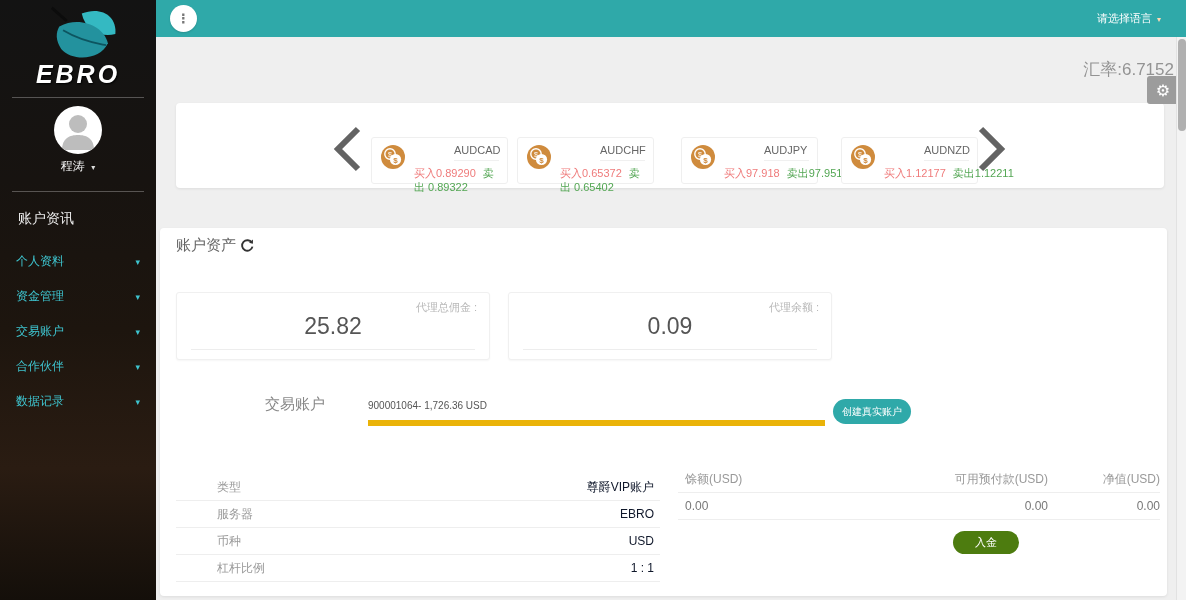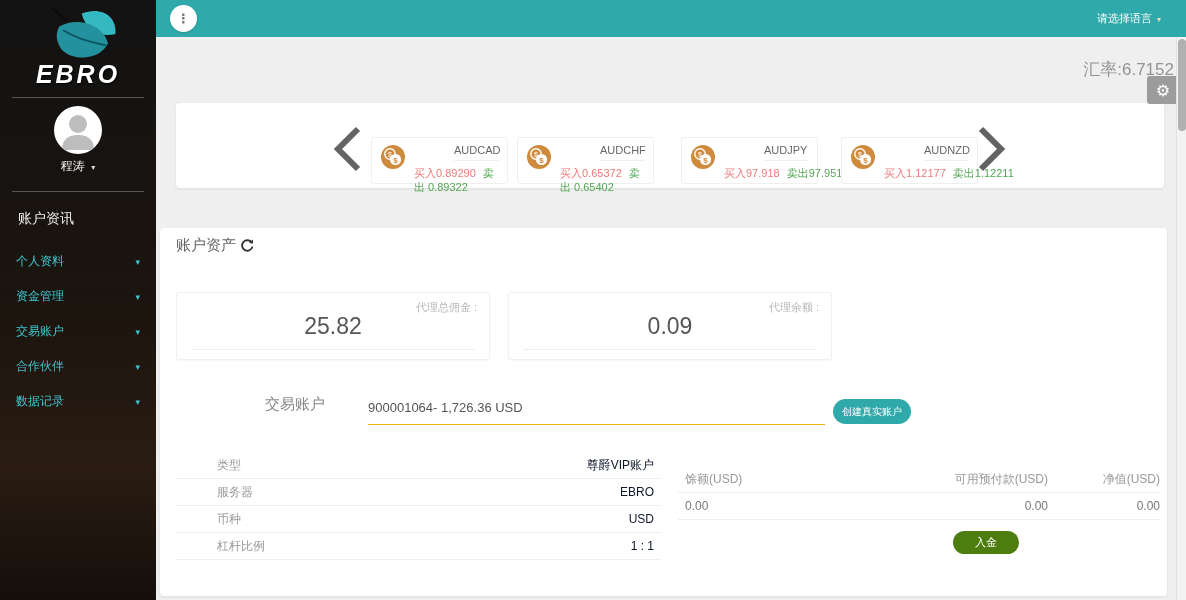--- a/index.html
+++ b/index.html
@@ -49,23 +49,23 @@
   .assets-panel { position:absolute; left:160px; top:228px; width:1007px; height:368px; background:#fff; border-radius:4px; box-shadow:0 1px 3px rgba(0,0,0,.08); z-index:4; }
   .panel-title { position:absolute; left:16px; top:8px; font-size:15px; color:#666; display:flex; align-items:center; }
   .refresh-icon { margin-left:4px; cursor:pointer; display:inline-flex; }
   .stat-card { position:absolute; top:64px; height:68px; background:#fff; border:1px solid #f0f0f0; border-radius:3px; box-shadow:0 1px 2px rgba(0,0,0,.04); }
   .stat-card.s0 { left:16px; width:314px; }
   .stat-card.s1 { left:348px; width:324px; }
   .stat-label { position:absolute; top:7px; right:12px; font-size:11px; color:#b8b8b8; }
   .stat-value { position:absolute; top:20px; left:0; right:0; text-align:center; font-size:23px; color:#555; font-weight:300; }
   .stat-divider { position:absolute; bottom:9px; left:14px; right:14px; border-top:1px solid #ededed; }
   .ta-label { position:absolute; left:105px; top:167px; font-size:15px; color:#888; }
-  .ta-select { position:absolute; left:208px; top:172px; width:457px; font-size:13px; color:#555; border-bottom:1px solid #eab308; padding-bottom:9px; cursor:pointer; }
+  .ta-select { position:absolute; left:208px; top:172px; width:457px; font-size:10px; color:#555; border-bottom:6px solid #eab308; padding-bottom:9px; cursor:pointer; }
   .create-btn { position:absolute; left:673px; top:171px; width:78px; height:25px; background:#2fa9a9; border:none; border-radius:13px; color:#fff; font-size:10px; cursor:pointer; }
-  .info-table { position:absolute; left:16px; top:224px; width:484px; }
+  .info-table { position:absolute; left:16px; top:246px; width:484px; }
   .info-row { height:27px; display:flex; justify-content:space-between; align-items:center; border-bottom:1px solid #eee; font-size:12px; }
   .info-row .lbl { color:#999; padding-left:41px; }
   .info-row .val { color:#0f172a; padding-right:6px; }
   .balance-table { position:absolute; left:518px; top:238px; width:482px; font-size:12px; }
   .b-row { display:grid; grid-template-columns:170px 200px 1fr; height:27px; align-items:center; border-bottom:1px solid #eee; }
   .b-row > :nth-child(1){ text-align:left;margin-left:7px; }
   .b-row > :nth-child(2){ text-align:right; }
   .b-row > :nth-child(3){ text-align:right;margin-left:7px; }
   .b-head { color:#999; }
   .b-vals { color:#777; }

